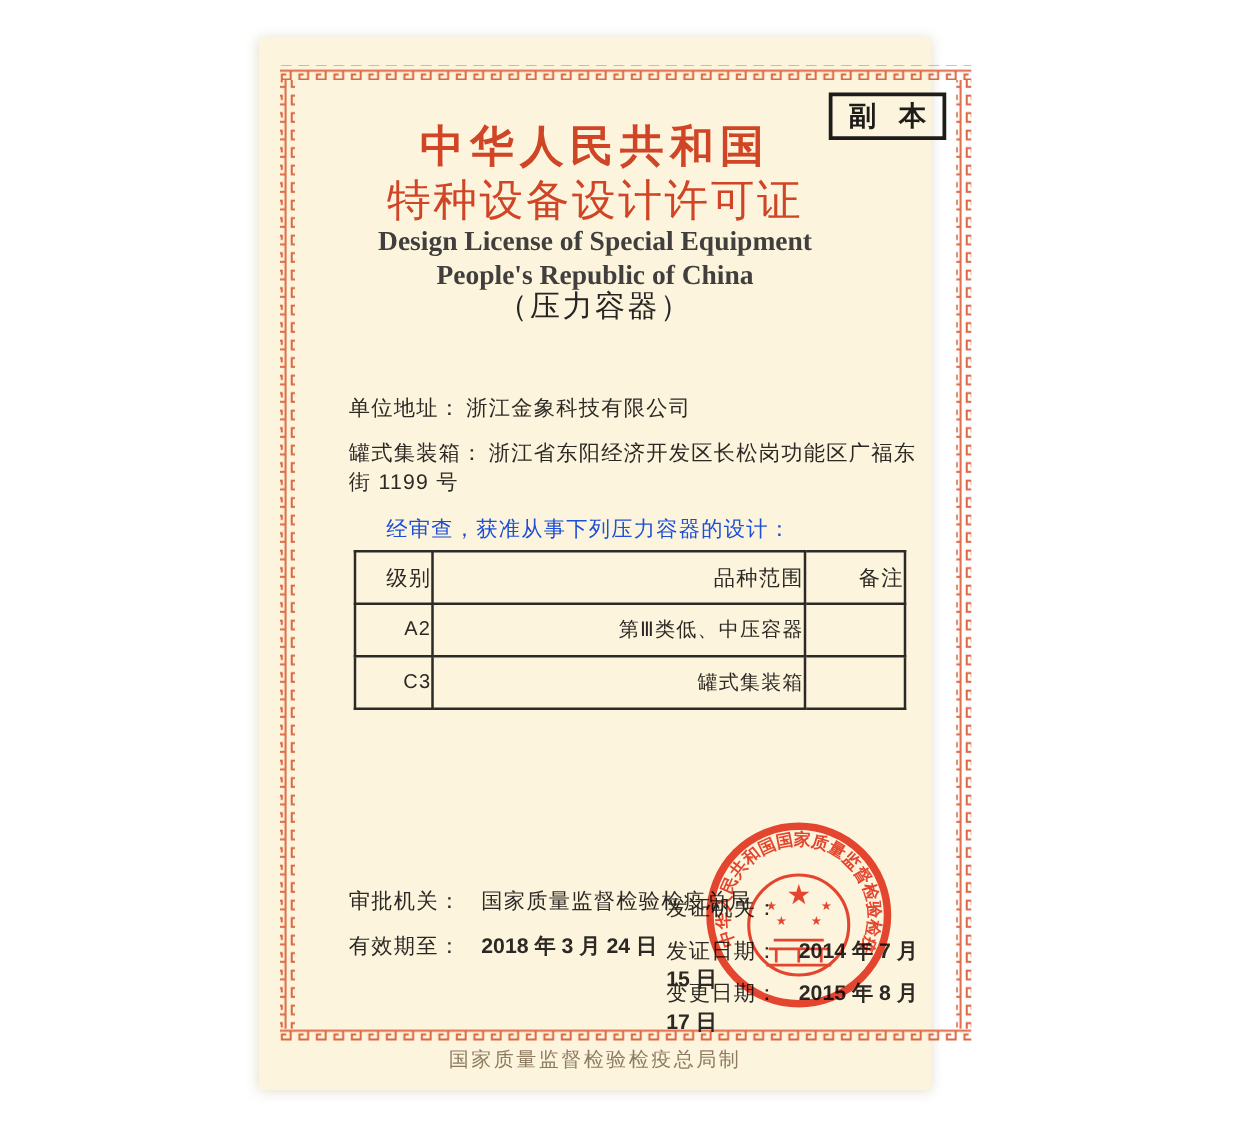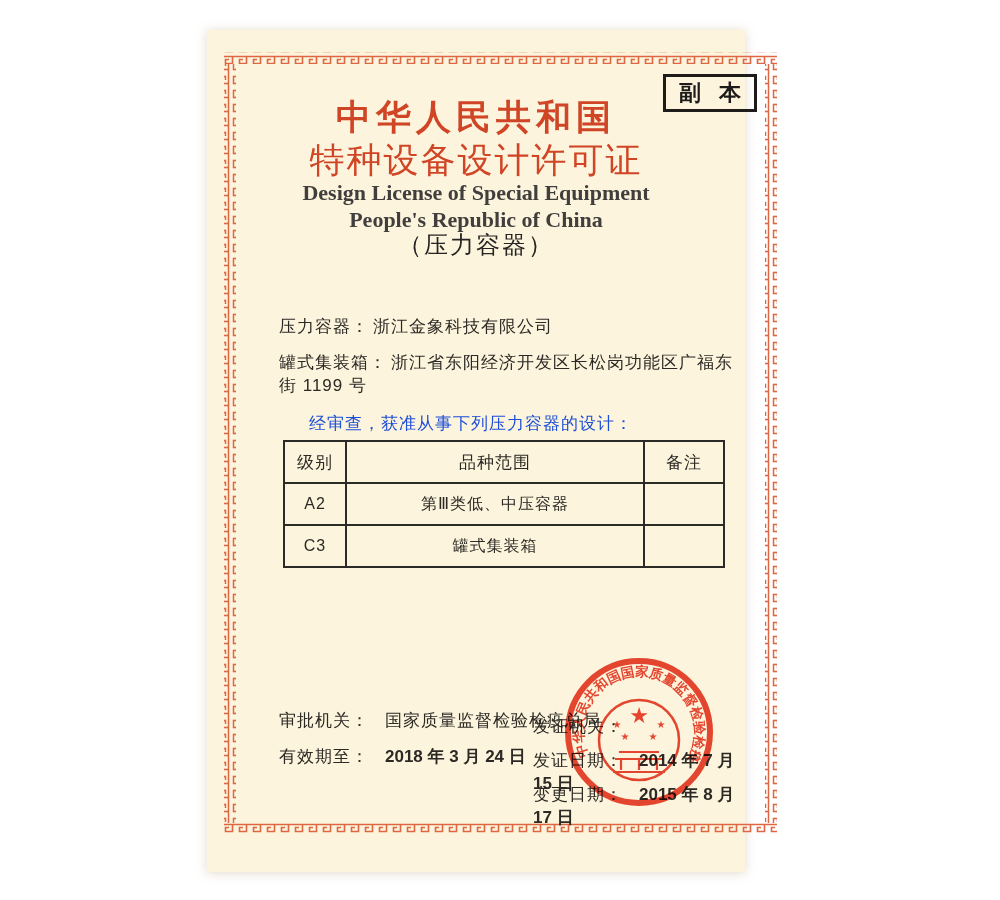--- a/index.html
+++ b/index.html
@@ -36,21 +36,21 @@
   .subtitle{left:0;top:199px;width:100%;text-align:center;
     font-size:24px;letter-spacing:2px;color:#272523;}
   .license-no{top:233px;right:43px;font-size:16px;color:#2c2925;}
   .field{font-size:17px;color:#2c2925;letter-spacing:1px;}
   .field .val{margin-left:4px;}
   .f-name{left:72px;top:285px;}
   .f-addr{left:72px;top:321px;}
   .intro{left:102px;top:382px;font-size:17px;letter-spacing:1px;color:#1d4ed8;}
   table.scope{
     left:76px;top:410px;border-collapse:collapse;table-layout:fixed;
-    font-size:16px;color:#2c2925;text-align:center;
+    font-size:16px;color:#2c2925;text-align:right;
   }
   table.scope th,table.scope td{
     border:2px solid #2c2a27;height:40px;padding:0;
     font-weight:normal;letter-spacing:1px;
   }
   table.scope th{font-size:17px;}
   .col-level{width:62px;}
   .col-scope{width:298px;}
   .col-remark{width:80px;}
   .foot-line{font-size:17px;color:#2c2925;letter-spacing:1px;}
@@ -91,21 +91,21 @@
   <div class="abs copy-box">副 本</div>
 
   <div class="abs title-cn1">中华人民共和国</div>
   <div class="abs title-cn2">特种设备设计许可证</div>
   <div class="abs title-en l1">Design License of Special Equipment</div>
   <div class="abs title-en l2">People's Republic of China</div>
   <div class="abs subtitle">（压力容器）</div>
 
 
   <div class="abs field f-name">
-    <span>压力容器：</span><span class="val">浙江金象科技有限公司</span>
+    <span>单位地址：</span><span class="val">浙江金象科技有限公司</span>
   </div>
   <div class="abs field f-addr">
     <span>罐式集装箱：</span><span class="val">浙江省东阳经济开发区长松岗功能区广福东街 1199 号</span>
   </div>
 
   <div class="abs intro">经审查，获准从事下列压力容器的设计：</div>
 
   <table class="scope abs">
     <colgroup>
         <col class="col-level">
@@ -165,14 +165,15 @@
     <text x="98" y="72" text-anchor="middle" font-size="10" fill="#e63a26">★</text>
     <text x="90" y="84" text-anchor="middle" font-size="10" fill="#e63a26">★</text>
     <g stroke="#e63a26" stroke-width="2.2" fill="none">
       <path d="M56,96 H96"></path>
       <path d="M52,103 H100"></path>
       <path d="M58,103 V114 M76,103 V114 M94,103 V114"></path>
       <path d="M50,116 H102"></path>
     </g>
   </svg>
 
+  <div class="abs imprint">国家质量监督检验检疫总局制</div>
 
 </div>
 
 </body></html>

